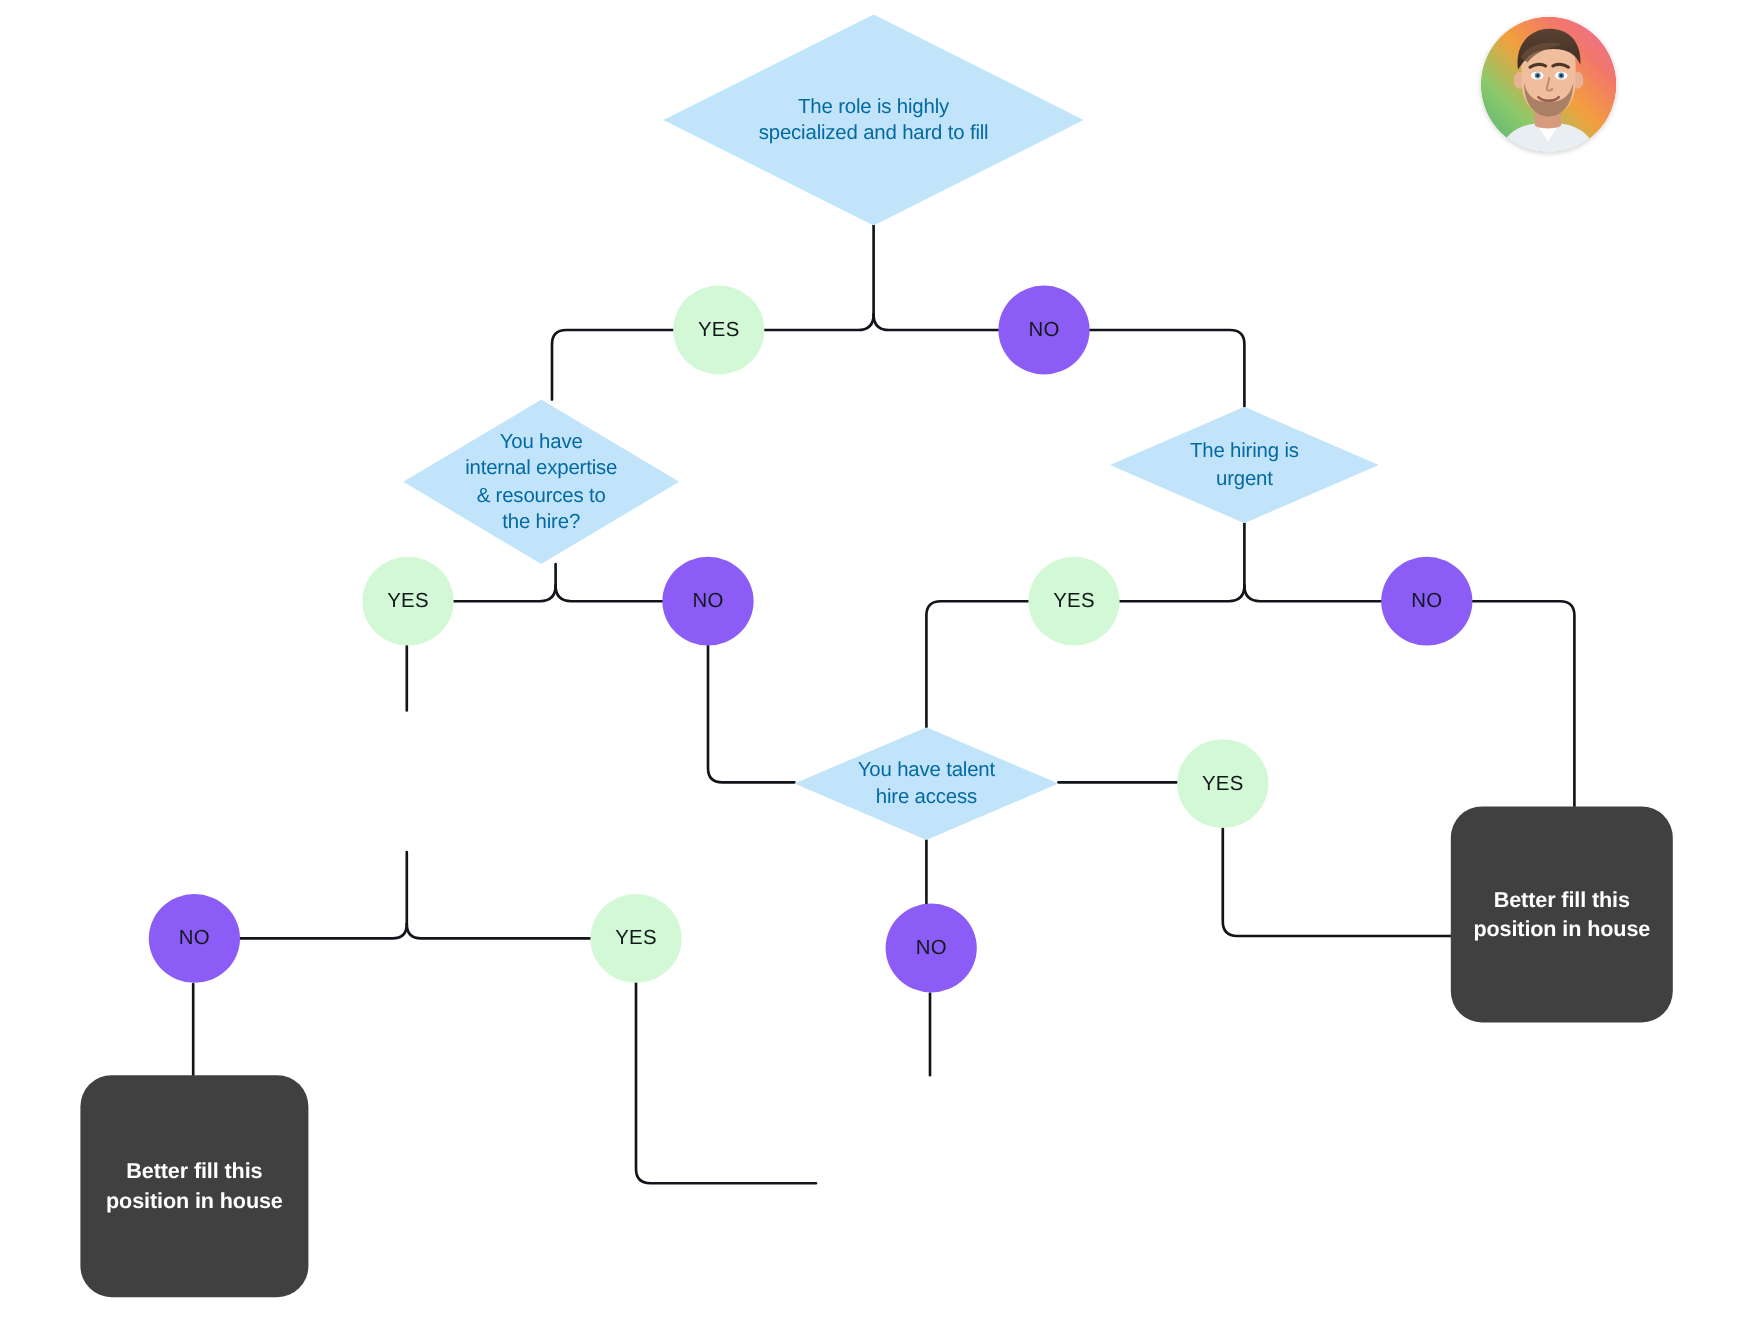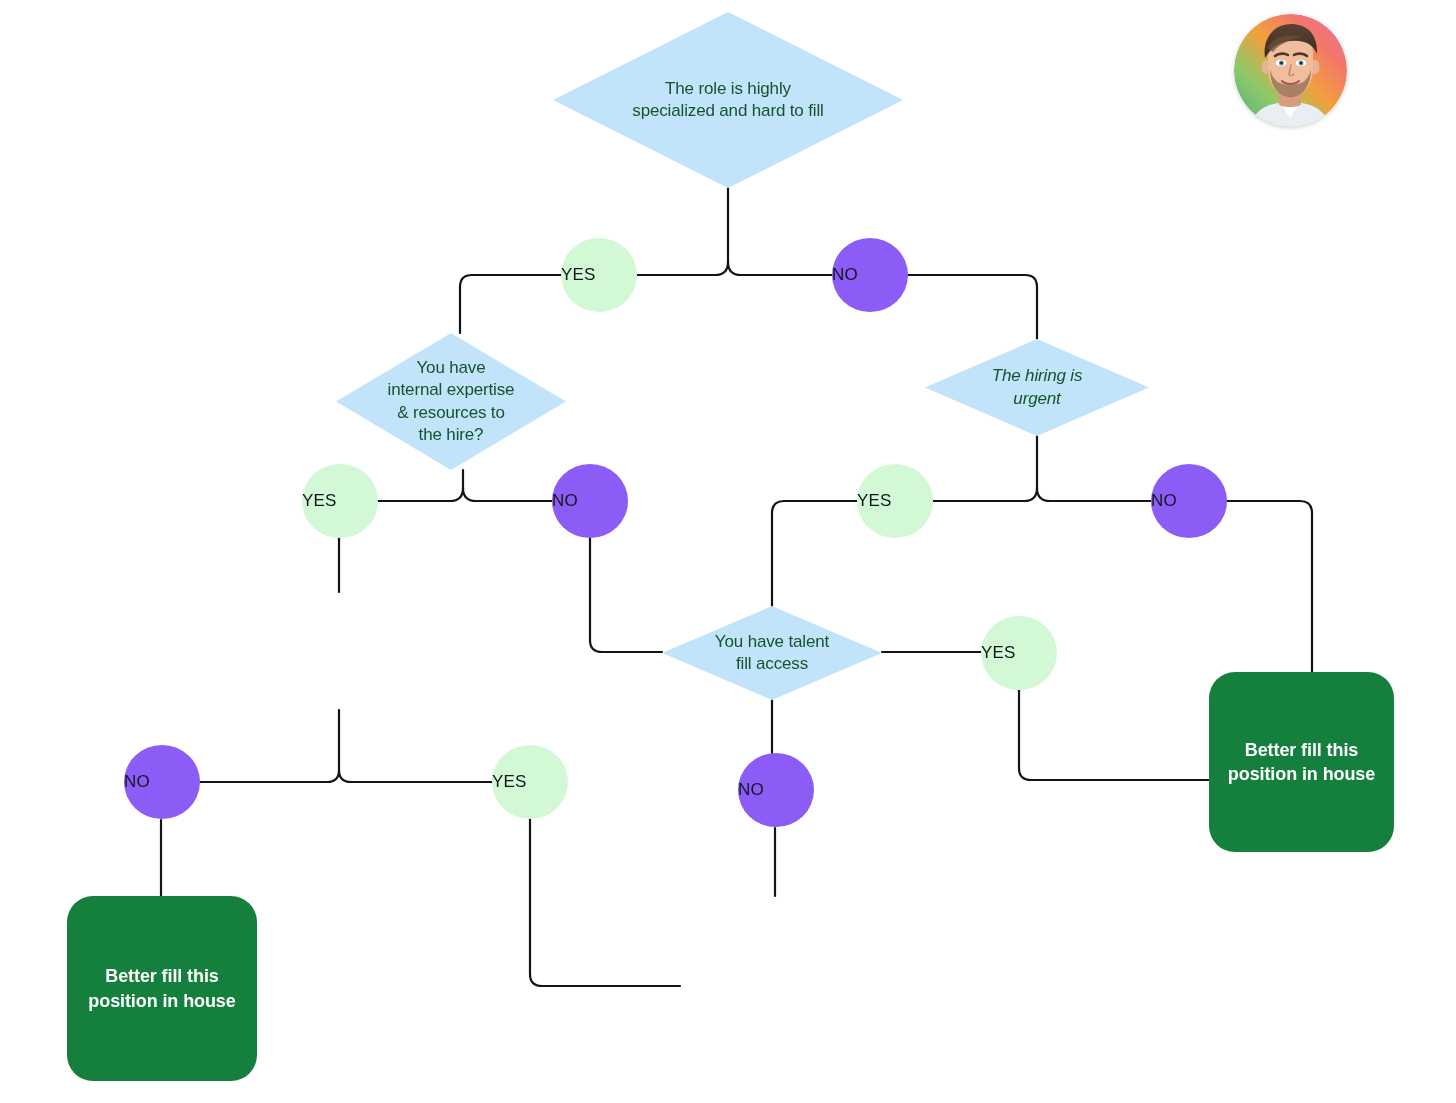--- a/index.html
+++ b/index.html
@@ -46,34 +46,34 @@
   
   .diamond {
     display: flex;
     align-items: center;
     justify-content: center;
     background: #c2e4fa;
     clip-path: polygon(50% 0%, 100% 50%, 50% 100%, 0% 50%);
     text-align: center;
   }
   .diamond .txt {
-    color: #14532d;
+    color: #0369a1;
     font-size: 17px;
     line-height: 1.32;
     letter-spacing: -0.15px;
     padding: 0 8px;
     white-space: pre-line;
     text-align: center;
   }
 
   
   .pill {
     display: flex;
     align-items: center;
-    justify-content: flex-start;
+    justify-content: center;
     border-radius: 50%;
     font-size: 17px;
     letter-spacing: 0.2px;
     color: #13181d;
   }
   .pill.yes { background: #d3f8d5; }
   .pill.no  { background: #8b5cf6; }
 
   
   .terminal {
@@ -85,21 +85,21 @@
   }
   .terminal .txt {
     color: #ffffff;
     font-size: 18px;
     font-weight: bold;
     line-height: 1.36;
     letter-spacing: -0.1px;
     white-space: pre-line;
     padding: 0 10px;
   }
-  .terminal.teal   { background: #15803d; }
+  .terminal.teal   { background: #404040; }
   .terminal.orange { background: #ee8b3e; }
 
   
   #avatar {
     position: absolute;
     left: 1234px;
     top: 14px;
     width: 113px;
     height: 113px;
     border-radius: 50%;
@@ -163,29 +163,29 @@
 specialized and hard to fill</span>
   </div>
 
   <div class="node diamond" style="left:336px; top:333px; width:230px; height:137px;">
     <span class="txt">You have
 internal expertise
 &amp; resources to
 the hire?</span>
   </div>
 
-  <div class="node diamond" style="left:925px; top:339px; width:224px; height:97px;font-style:italic;">
+  <div class="node diamond" style="left:925px; top:339px; width:224px; height:97px;">
     <span class="txt">The hiring is
 urgent</span>
   </div>
 
 
   <div class="node diamond" style="left:662px; top:606px; width:220px; height:94px;">
     <span class="txt">You have talent
-fill access</span>
+hire access</span>
   </div>
 
   <div class="node pill yes" style="left:561px; top:238px; width:76px; height:74px;">
     <span>YES</span>
   </div>
 
   <div class="node pill no" style="left:832px; top:238px; width:76px; height:74px;">
     <span>NO</span>
   </div>
 

